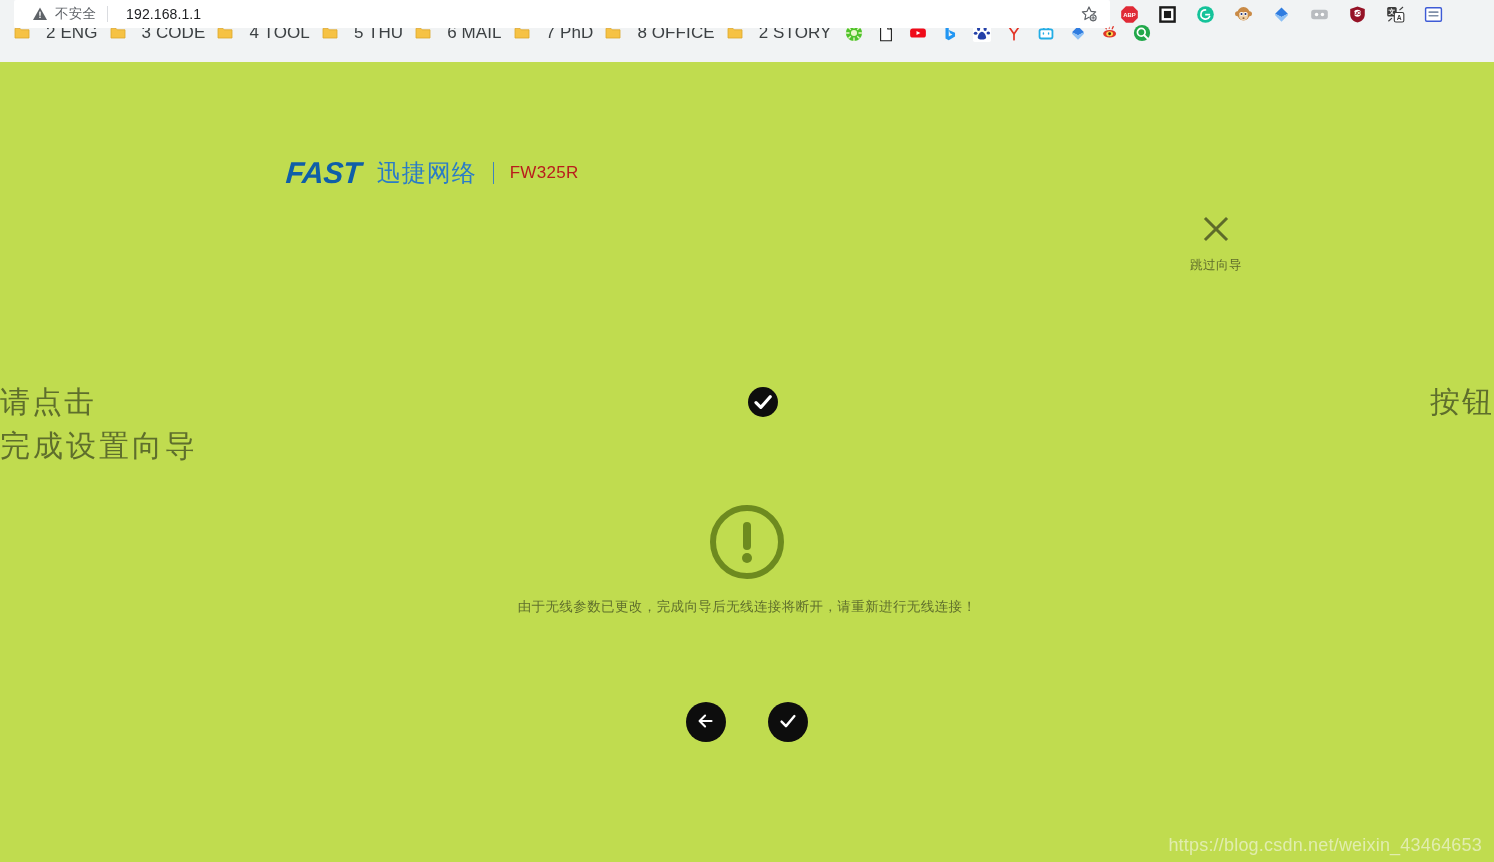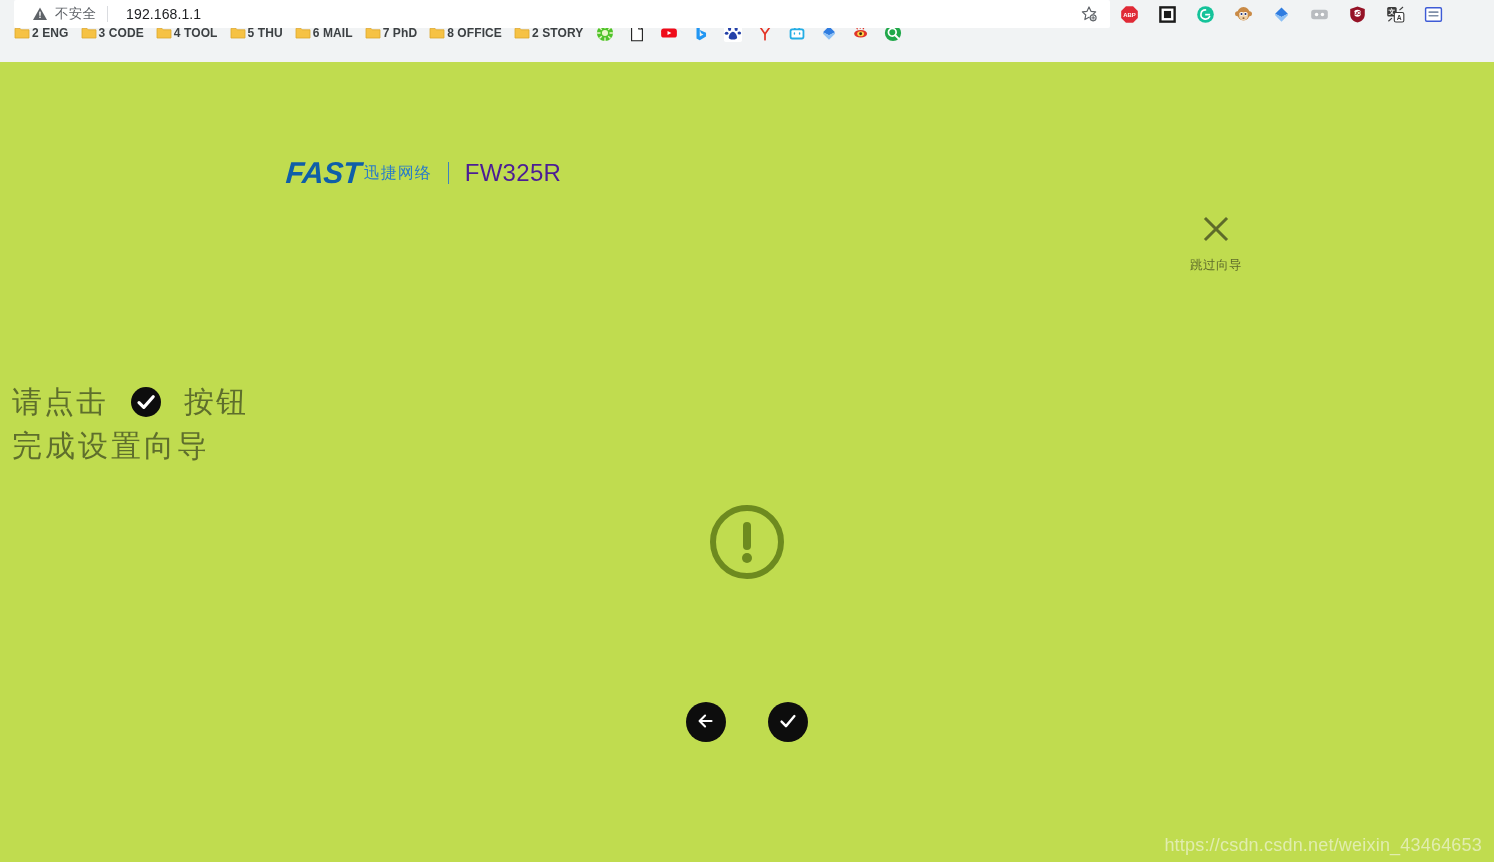--- a/index.html
+++ b/index.html
@@ -108,25 +108,24 @@
   .bm-item {
     display: flex;
     align-items: center;
     height: 24px;
     padding: 0 6px;
     border-radius: 4px;
     cursor: default;
     white-space: nowrap;
   }
   .bm-label {
-    font-size: 12px;
+    font-size: 17px;
     color: #3c4043;
-    margin-left: 2px;
+    margin-left: 16px;
     letter-spacing: .1px;
-    font-weight: bold;
   }
   .bm-folder { width: 16px; height: 16px; display: block; }
   .bm-site { width: 18px; height: 18px; display: block; }
   .bm-site-item {
     display: flex;
     align-items: center;
     justify-content: center;
     width: 32px;
     height: 24px;
     border-radius: 4px;
@@ -153,35 +152,35 @@
     font-family: "Liberation Sans", sans-serif;
     font-size: 30px;
     font-weight: 700;
     font-style: italic;
     color: #0f5fa8;
     letter-spacing: -0.5px;
     line-height: 1;
     transform: skewX(-4deg);
   }
   .brand-cn {
-    margin-left: 3px;
-    font-size: 16px;
+    margin-left: 16px;
+    font-size: 24px;
     color: #2a7cc7;
     letter-spacing: 1px;
     font-family: "DejaVu Sans", sans-serif;
   }
   .brand-divider {
     margin: 0 16px;
     width: 1px;
     height: 22px;
     background: #3f82bf;
   }
   .brand-model {
-    font-size: 24px;
-    color: #4c1d95;
+    font-size: 17px;
+    color: #b91c1c;
     letter-spacing: .3px;
     font-family: "Liberation Sans", sans-serif;
   }
 
   
   .skip-wizard {
     position: absolute;
     left: 1188px;
     top: 152px;
     width: 56px;
@@ -208,23 +207,22 @@
     text-align: center;
     color: #5e6e2c;
     font-family: "DejaVu Sans", sans-serif;
   }
   .headline-line {
     font-size: 30px;
     line-height: 44px;
     letter-spacing: 2px;
     display: flex;
     align-items: center;
-    justify-content: flex-start;
+    justify-content: space-between;
     gap: 22px;
-    padding-left: 12px;
   }
   .headline-line.second { letter-spacing: 3px; }
   .inline-check {
     display: inline-flex;
     width: 32px;
     height: 32px;
     flex: 0 0 32px;
   }
 
   
@@ -596,34 +594,35 @@
   <div class="warn-icon-wrap">
     <span>
       <svg width="80" height="80" viewBox="0 0 80 80">
         <circle cx="40" cy="40" r="34" fill="none" stroke="#6d8a1f" stroke-width="6"></circle>
         <rect x="36" y="20" width="8" height="28" rx="4" fill="#6d8a1f"></rect>
         <circle cx="40" cy="56" r="5" fill="#6d8a1f"></circle>
       </svg>
     </span>
   </div>
 
+  <div class="warn-text">由于无线参数已更改，完成向导后无线连接将断开，请重新进行无线连接！</div>
 
   <div class="nav-buttons">
     <button class="nav-btn">
       <span>
         <svg width="22" height="22" viewBox="0 0 24 24">
           <path d="M5.5 12 H18" stroke="#ffffff" stroke-width="2.3" stroke-linecap="round" fill="none"></path>
           <path d="M11 6 L5 12 L11 18" stroke="#ffffff" stroke-width="2.3" stroke-linecap="round" stroke-linejoin="round" fill="none"></path>
         </svg>
       </span>
     </button>
     <button class="nav-btn">
       <span>
         <svg width="22" height="22" viewBox="0 0 24 24">
           <path d="M5 12.6 L9.8 17.6 L19 6.6" stroke="#ffffff" stroke-width="2.6" stroke-linecap="round" stroke-linejoin="round" fill="none"></path>
         </svg>
       </span>
     </button>
   </div>
 
-  <div class="watermark">https://csdn.csdn.net/weixin_43464653</div>
+  <div class="watermark">https://blog.csdn.net/weixin_43464653</div>
 
 </div>
 
 </body></html>

